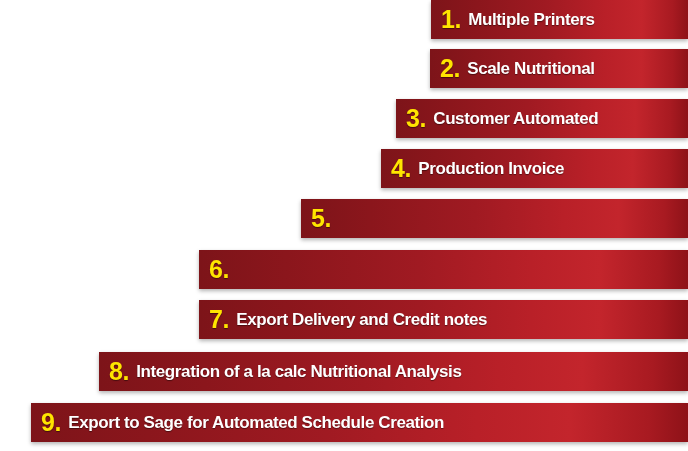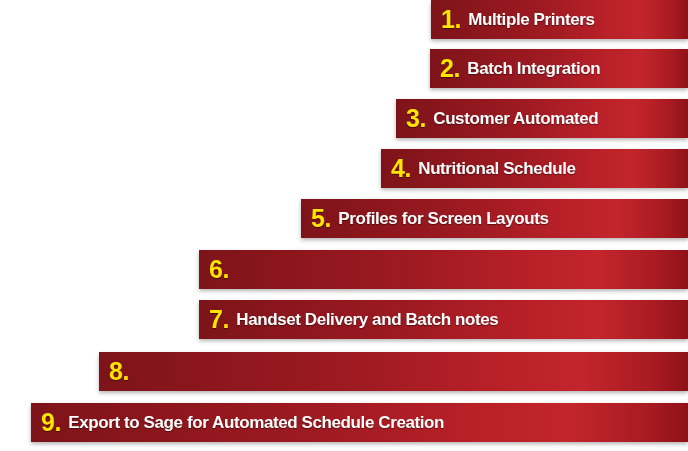--- a/index.html
+++ b/index.html
@@ -54,41 +54,41 @@
 </head>
 <body>
 
 <div id="stack">
     <div class="bar" style="top: 0px; left: 431px; width: 257px;">
       <span class="bar-num">1.</span>
       <span class="bar-label">Multiple Printers</span>
     </div>
     <div class="bar" style="top: 49px; left: 430px; width: 258px;">
       <span class="bar-num">2.</span>
-      <span class="bar-label">Batch Integration</span>
+      <span class="bar-label">Scale Nutritional</span>
     </div>
     <div class="bar" style="top: 99px; left: 396px; width: 292px;">
       <span class="bar-num">3.</span>
       <span class="bar-label">Customer Automated</span>
     </div>
     <div class="bar" style="top: 149px; left: 381px; width: 307px;">
       <span class="bar-num">4.</span>
-      <span class="bar-label">Nutritional Schedule</span>
+      <span class="bar-label">Production Invoice</span>
     </div>
     <div class="bar" style="top: 199px; left: 301px; width: 387px;">
       <span class="bar-num">5.</span>
-      <span class="bar-label">Profiles for Screen Layouts</span>
     </div>
     <div class="bar" style="top: 250px; left: 199px; width: 489px;">
       <span class="bar-num">6.</span>
     </div>
     <div class="bar" style="top: 300px; left: 199px; width: 489px;">
       <span class="bar-num">7.</span>
-      <span class="bar-label">Handset Delivery and Batch notes</span>
+      <span class="bar-label">Export Delivery and Credit notes</span>
     </div>
     <div class="bar" style="top: 352px; left: 99px; width: 589px;">
       <span class="bar-num">8.</span>
+      <span class="bar-label">Integration of a la calc Nutritional Analysis</span>
     </div>
     <div class="bar" style="top: 403px; left: 31px; width: 657px;">
       <span class="bar-num">9.</span>
       <span class="bar-label">Export to Sage for Automated Schedule Creation</span>
     </div>
   </div>
 
 </body></html>

